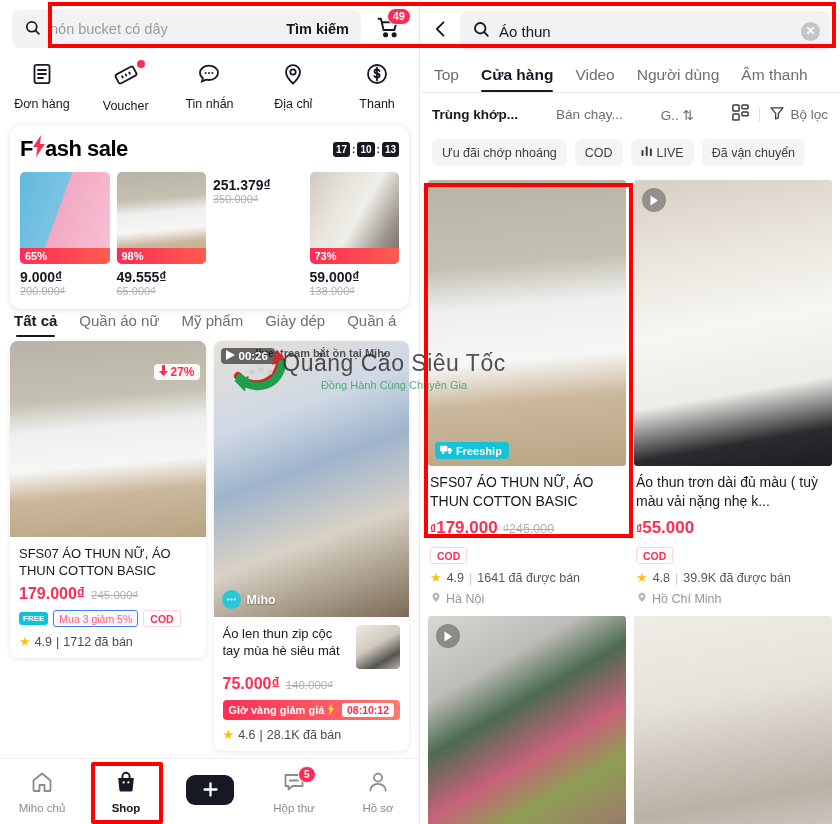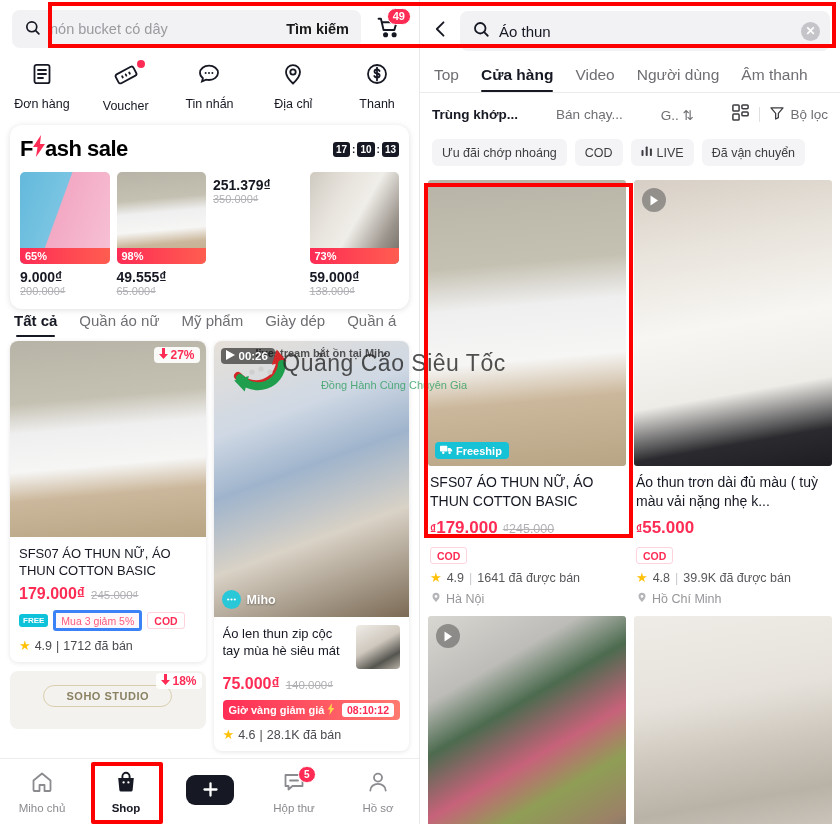--- a/index.html
+++ b/index.html
@@ -69,32 +69,32 @@
   .l-cats .c.on:after {
     content:""; position:absolute; left:2px; right:2px; bottom:-8px; height:2.5px; background:#161823; border-radius:2px;
   }
 
   
   .l-grid { display:flex; gap:8px; padding:12px 10px 0 10px; }
   .l-col { flex:1; }
   .pcard { background:#fff; border-radius:8px; box-shadow:0 1px 5px rgba(0,0,0,.10); overflow:hidden; margin-bottom:9px;}
   .pimg { position:relative; width:100%; height:196px; overflow:hidden; }
   .badge-dis {
-    position:absolute; top:6px; right:6px; background:rgba(255,255,255,.92);
+    position:absolute; top:23px; right:6px; background:rgba(255,255,255,.92);
     color:#fe2c55; font-size:12px; font-weight:700; border-radius:4px; padding:1px 5px;
     display:flex; align-items:center; gap:2px;
   }
   .pbody { padding:8px 9px 9px 9px; }
   .ptitle { font-size:13px; line-height:17px; color:#161823; height:34px; overflow:hidden;}
   .prow { display:flex; align-items:baseline; gap:6px; margin-top:6px;}
   .pprice { font-size:16px; font-weight:700; color:#fe2c55;}
   .poldprice { font-size:11.5px; color:#b0b0b5; text-decoration:line-through;}
   .ptags { display:flex; align-items:center; gap:5px; margin-top:7px; flex-wrap:wrap;}
   .tag-ship { background:#0dc2d9; color:#fff; font-size:8px; font-weight:700; border-radius:3px; padding:2px 4px;}
-  .tag-pink { border:3px solid #3b82f6; color:#fe5b7c; font-size:10.5px; border-radius:3px; padding:1.5px 5px; background:#fff7f9;}
+  .tag-pink { border:1px solid #3b82f6; color:#fe5b7c; font-size:10.5px; border-radius:3px; padding:1.5px 5px; background:#fff7f9;}
   .tag-cod { border:1px solid #ffd3dc; color:#fe2c55; font-size:10.5px; border-radius:3px; padding:1.5px 6px; font-weight:600;}
   .prate { display:flex; align-items:center; gap:4px; margin-top:7px; font-size:12.5px; color:#4a4a50;}
   .star { color:#ffc107; font-size:13px;}
 
   
   .vthumb { position:relative; width:100%; height:276px; overflow:hidden; }
   .vdur {
     position:absolute; top:7px; left:7px; background:rgba(0,0,0,.55); color:#fff;
     font-size:11.5px; font-weight:600; border-radius:4px; padding:2px 7px 2px 5px;
     display:flex; align-items:center; gap:4px;
@@ -387,31 +387,20 @@
               <span class="tag-pink">Mua 3 giảm 5%</span>
               <span class="tag-cod">COD</span>
             </div>
             <div class="prate">
               <span class="star">★</span>
               <span>4.9</span>
               <span>|</span>
               <span>1712 đã bán</span>
             </div>
           </div>
-        </div>
-        <div class="soho-card">
-          <div class="badge-dis" style="top:2px;right:4px;">
-            <span>
-              <svg width="9" height="11" viewBox="0 0 9 11">
-                  <polygon points="3,0 6,0 6,6 9,6 4.5,11 0,6 3,6" fill="#fe2c55"></polygon>
-                </svg>
-            </span>
-            <span>18%</span>
-          </div>
-          <div class="soho-pill">SOHO STUDIO</div>
         </div>
       </div>
 
       <div class="l-col">
         <div class="pcard">
           <div class="vthumb">
             <div class="ph-img img-video"></div>
             <div class="vover">livestream bắt ồn tại Miho</div>
             <div class="vdur">
               <span>

